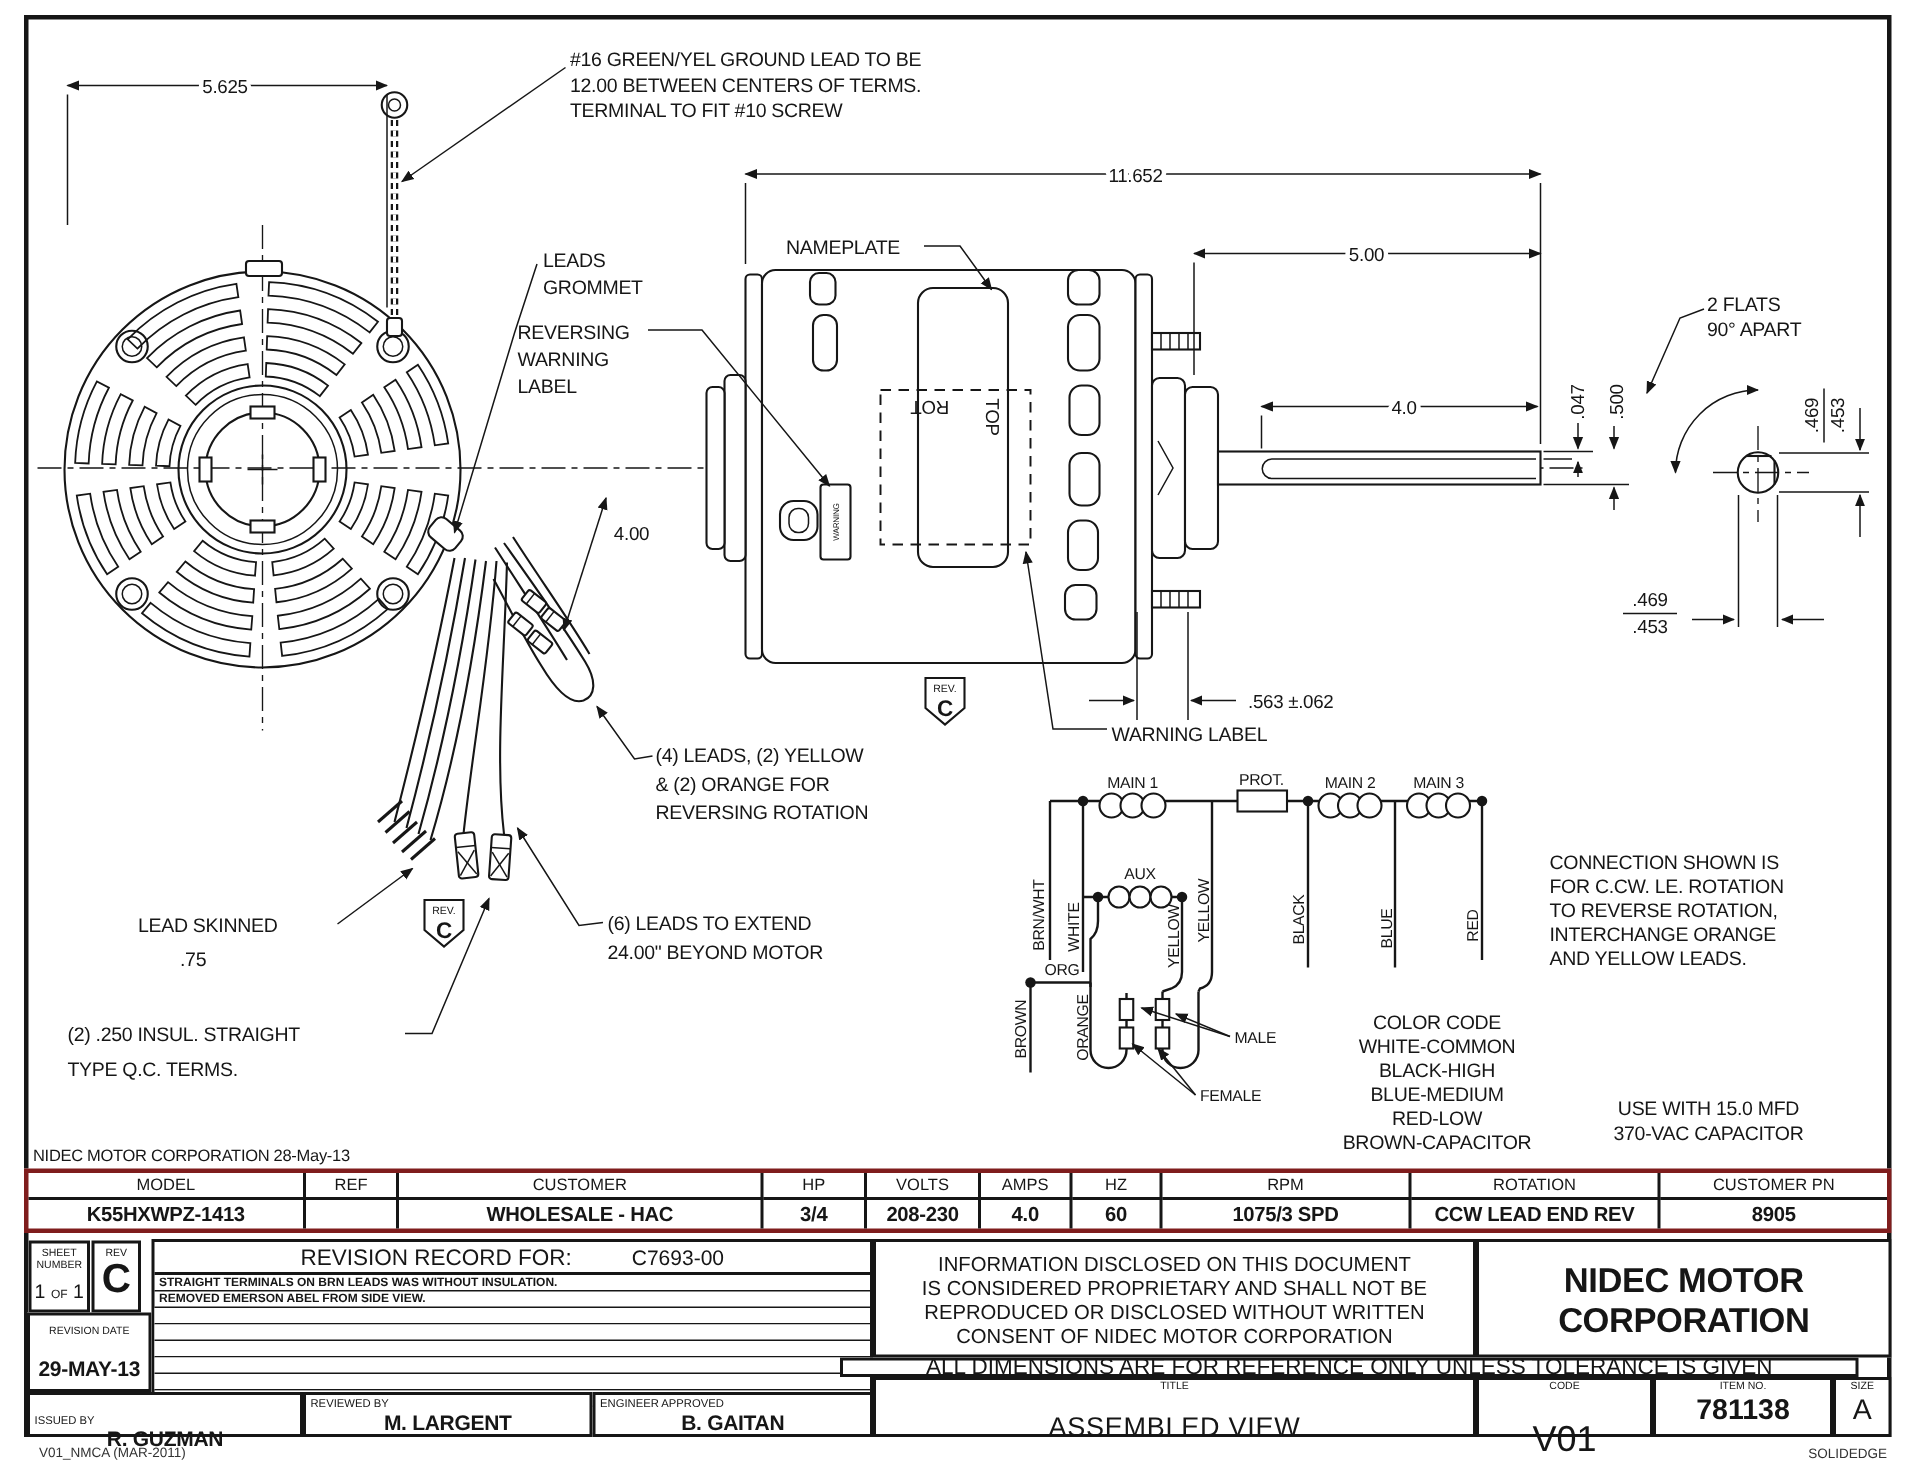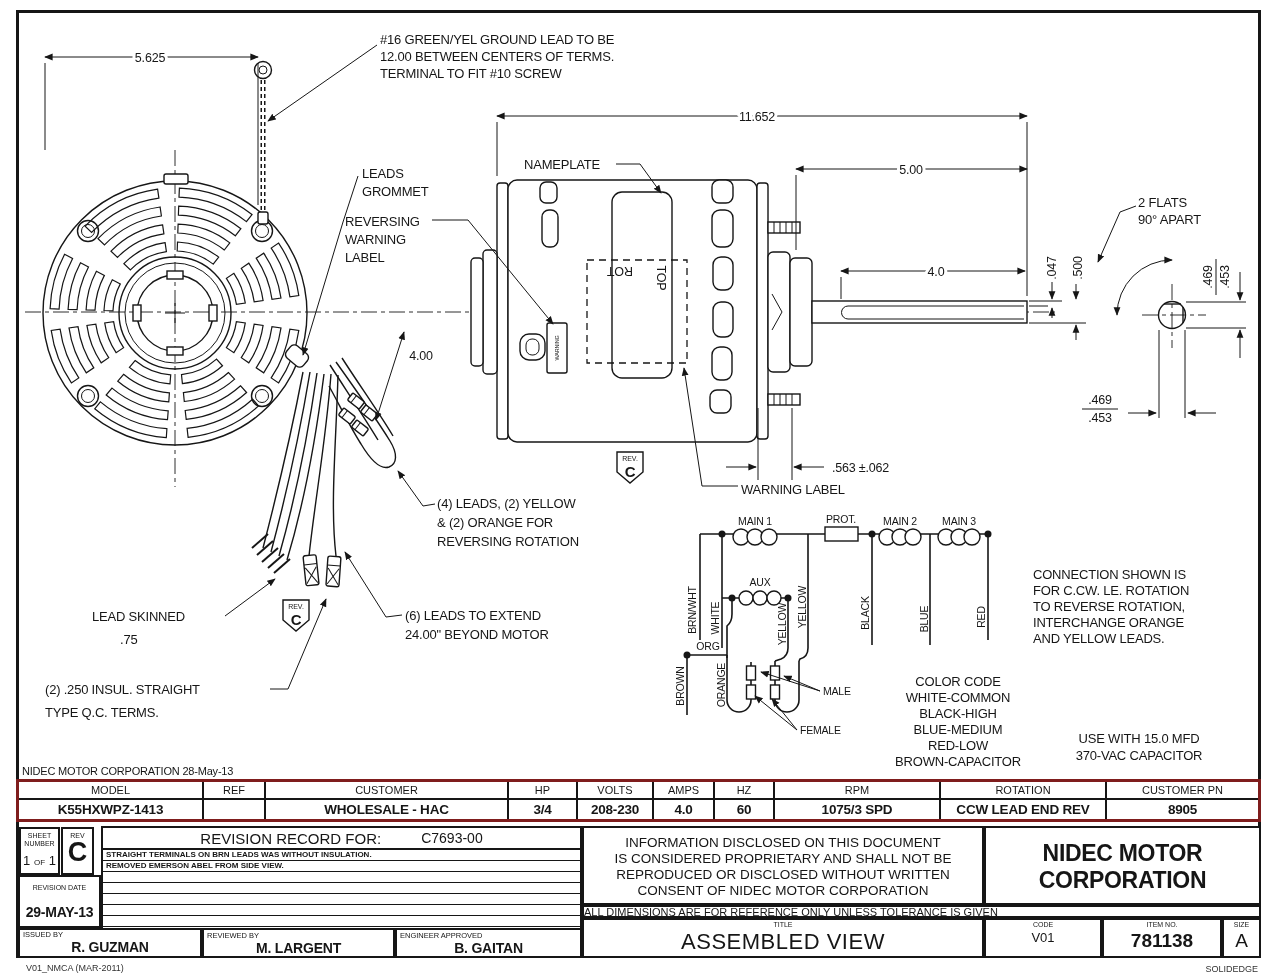--- a/index.html
+++ b/index.html
@@ -508,21 +508,21 @@
         <div class="noterow empty"></div>
         <div class="noterow empty"></div>
         <div class="noterow empty"></div>
       </div>
   </div>
   <div class="boxed" style="left:18px;top:875px;width:83px;height:53px;text-align:center">
     <div class="tiny" style="padding-top:7px">REVISION DATE</div>
     <div class="kval" style="margin-top:13px">29-MAY-13</div>
   </div>
   <div class="boxed" style="left:18px;top:928px;width:184px;height:30px">
-    <div class="klabel" style="padding:0 0 0 3px">ISSUED BY</div>
+    <div class="klabel" style="padding:12px 0 0 3px">ISSUED BY</div>
     <div class="kval">R. GUZMAN</div>
   </div>
   <div class="boxed" style="left:202px;top:928px;width:193px;height:30px">
     <div class="klabel" style="padding:1px 0 0 3px">REVIEWED BY</div>
     <div class="kval">M. LARGENT</div>
   </div>
   <div class="boxed" style="left:395px;top:928px;width:187px;height:30px">
     <div class="klabel" style="padding:1px 16px 0 3px">ENGINEER APPROVED</div>
     <div class="kval">B. GAITAN</div>
   </div>
@@ -530,28 +530,28 @@
   <div class="boxed" style="left:582px;top:826px;width:402px;height:79px;text-align:center;font-size:13.5px;line-height:16px;padding-top:7px">
     <div>INFORMATION DISCLOSED ON THIS DOCUMENT</div>
     <div>IS CONSIDERED PROPRIETARY AND SHALL NOT BE</div>
     <div>REPRODUCED OR DISCLOSED WITHOUT WRITTEN</div>
     <div>CONSENT OF NIDEC MOTOR CORPORATION</div>
   </div>
   <div class="boxed" style="left:984px;top:826px;width:277px;height:79px;text-align:center;font-weight:bold;font-size:23px;line-height:27px;padding-top:12px;letter-spacing:-.3px">
     <div>NIDEC MOTOR</div>
     <div>CORPORATION</div>
   </div>
-  <div class="boxed" style="left:582px;top:905px;width:679px;height:13px;font-size:11px;line-height:10px">ALL DIMENSIONS ARE FOR REFERENCE ONLY UNLESS TOLERANCE IS GIVEN</div>
+  <div class="boxed" style="left:560px;top:905px;width:679px;height:13px;text-align:center;font-size:15px;line-height:10px">ALL DIMENSIONS ARE FOR REFERENCE ONLY UNLESS TOLERANCE IS GIVEN</div>
   <div class="boxed" style="left:582px;top:918px;width:402px;height:40px;text-align:center">
     <div class="tiny" style="padding-top:1px">TITLE</div>
-    <div style="font-size:22px;margin-top:1px;letter-spacing:.5px">ASSEMBLED VIEW</div>
+    <div style="font-size:18px;margin-top:13px;letter-spacing:.5px">ASSEMBLED VIEW</div>
   </div>
   <div class="boxed" style="left:984px;top:918px;width:118px;height:40px;text-align:center">
     <div class="tiny" style="padding-top:1px">CODE</div>
-    <div style="font-size:13px;margin-top:2px">V01</div>
+    <div style="font-size:24px;margin-top:18px">V01</div>
   </div>
   <div class="boxed" style="left:1102px;top:918px;width:120px;height:40px;text-align:center">
     <div class="tiny" style="padding-top:1px">ITEM NO.</div>
     <div style="font-size:19px;font-weight:bold;margin-top:2px">781138</div>
   </div>
   <div class="boxed" style="left:1222px;top:918px;width:39px;height:40px;text-align:center">
     <div class="tiny" style="padding-top:1px">SIZE</div>
     <div style="font-size:19px;margin-top:2px">A</div>
   </div>
 

